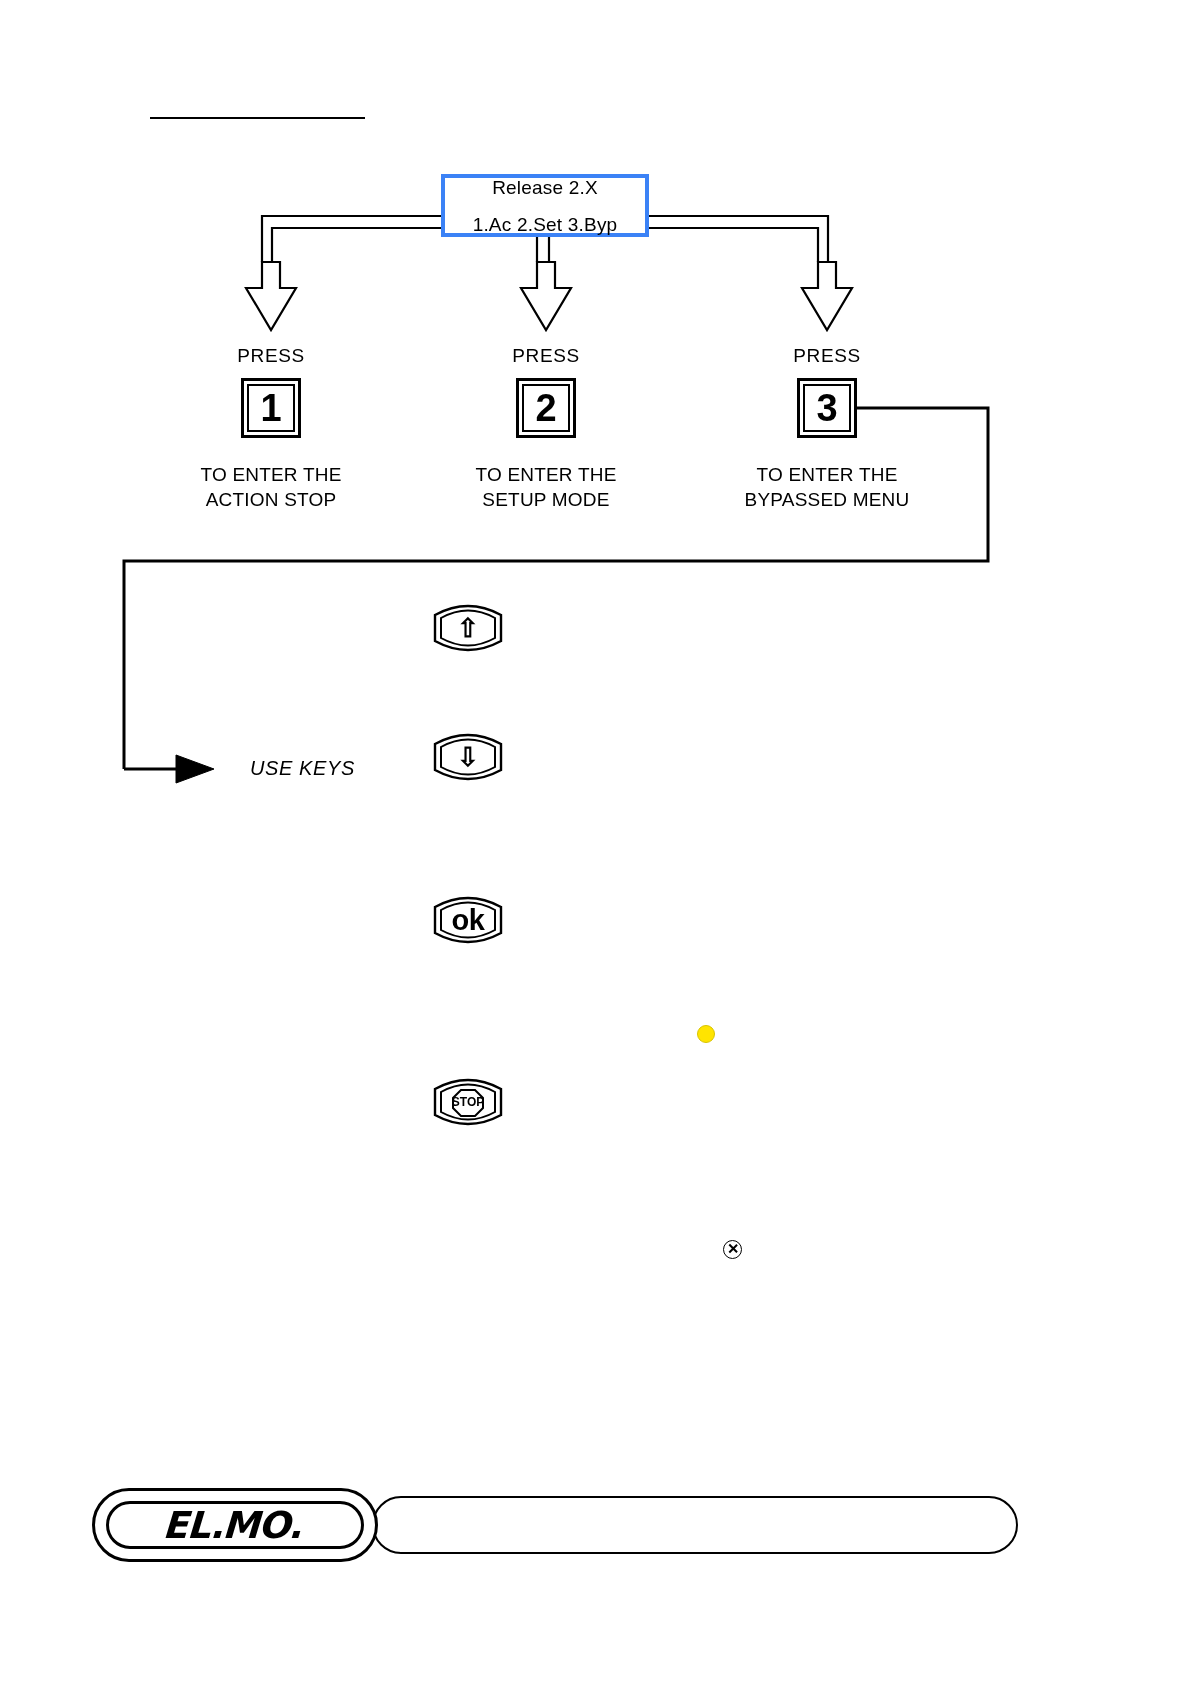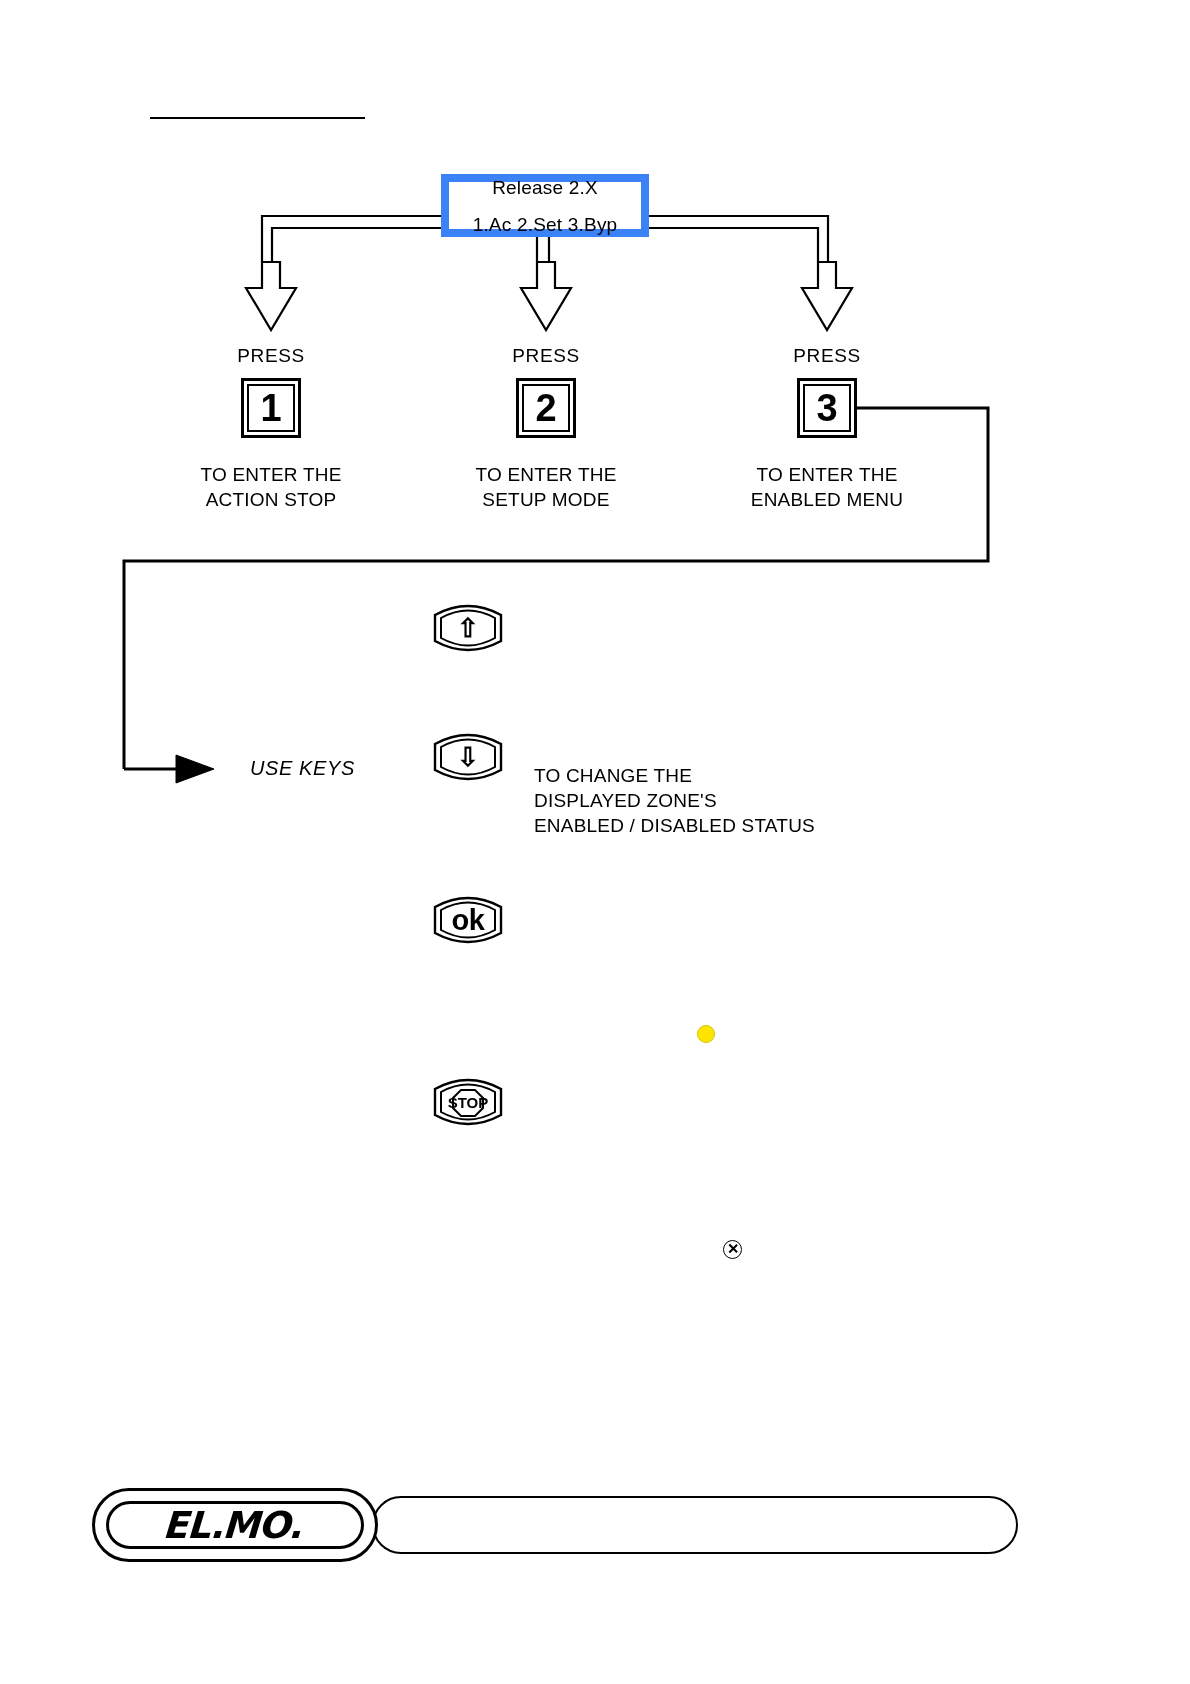--- a/index.html
+++ b/index.html
@@ -10,21 +10,21 @@
   }
   .page{position:absolute;left:0;top:0;width:1190px;height:1684px;overflow:hidden;}
   .abs{position:absolute;}
 
   
   .top-rule{left:150px;top:117px;width:215px;height:0;border-top:2px solid #000;}
 
   
   .lcd{
     left:441px;top:174px;width:208px;height:63px;
-    border:8px solid #3b82f6;background:#fff;
+    border:4px solid #3b82f6;background:#fff;
     display:flex;flex-direction:column;align-items:center;justify-content:center;
     box-sizing:border-box;
     gap:12px;
   }
   .lcd-line{font-size:19px;line-height:25px;letter-spacing:.2px;white-space:nowrap;}
 
   
   svg.wires{left:0;top:0;width:1190px;height:1684px;overflow:visible;}
 
   
@@ -135,21 +135,21 @@
     <div class="numkey-inner">2</div>
   </div>
   <div class="abs caption" style="left:416px;top:462px;">TO ENTER THE</div>
   <div class="abs caption" style="left:416px;top:487px;">SETUP MODE</div>
 
   <div class="abs press" style="left:747px;top:345px;">PRESS</div>
   <div class="abs numkey" style="left:797px;top:378px;">
     <div class="numkey-inner">3</div>
   </div>
   <div class="abs caption" style="left:697px;top:462px;">TO ENTER THE</div>
-  <div class="abs caption" style="left:697px;top:487px;">ENABLED MENU</div>
+  <div class="abs caption" style="left:697px;top:487px;">BYPASSED MENU</div>
 
   <div class="abs use-keys" style="left:250px;top:757px;">USE KEYS</div>
 
   <div class="abs barrel" style="left:430px;top:601px;">
     <svg width="76" height="54" viewBox="0 0 76 54">
       <path d="M5,14 Q38,-4 71,14 L71,40 Q38,58 5,40 Z" fill="#fff" stroke="#000" stroke-width="2.4"></path>
       <path d="M11,17 Q38,2 65,17 L65,37 Q38,52 11,37 Z" fill="#fff" stroke="#000" stroke-width="2"></path>
     </svg>
     <div class="glyph">⇧</div>
   </div>
@@ -164,32 +164,29 @@
 
   <div class="abs barrel" style="left:430px;top:785px;">
     <svg width="76" height="54" viewBox="0 0 76 54">
       <path d="M5,14 Q38,-4 71,14 L71,40 Q38,58 5,40 Z" fill="#fff" stroke="#000" stroke-width="2.4"></path>
       <path d="M11,17 Q38,2 65,17 L65,37 Q38,52 11,37 Z" fill="#fff" stroke="#000" stroke-width="2"></path>
     </svg>
     <div class="glyph">
       <span class="ok-text">ok</span>
     </div>
   </div>
-  <div class="abs desc" style="left:534px;top:763px;width:430px;">TO CHANGE THE
-DISPLAYED ZONE'S
-ENABLED / DISABLED STATUS</div>
 
   <div class="abs barrel" style="left:430px;top:913px;">
     <svg width="76" height="54" viewBox="0 0 76 54">
       <path d="M5,14 Q38,-4 71,14 L71,40 Q38,58 5,40 Z" fill="#fff" stroke="#000" stroke-width="2.4"></path>
       <path d="M11,17 Q38,2 65,17 L65,37 Q38,52 11,37 Z" fill="#fff" stroke="#000" stroke-width="2"></path>
       <path d="M31,15 L45,15 L53,23 L53,33 L45,41 L31,41 L23,33 L23,23 Z" fill="#fff" stroke="#000" stroke-width="2"></path>
     </svg>
     <div class="glyph">
-      <span style="font-size:15px;font-weight:bold;letter-spacing:0;">STOP</span>
+      <span style="font-size:12px;font-weight:bold;letter-spacing:0;">STOP</span>
     </div>
   </div>
 
   <div class="abs dot-yellow" style="left:697px;top:1025px;"></div>
   <div class="abs sym-circle" style="left:723px;top:1024px;"></div>
 
   <div class="abs footer-bar"></div>
   <div class="abs footer-logo">
     <div class="footer-logo-inner">
       <span class="footer-logo-text">EL.MO.</span>

